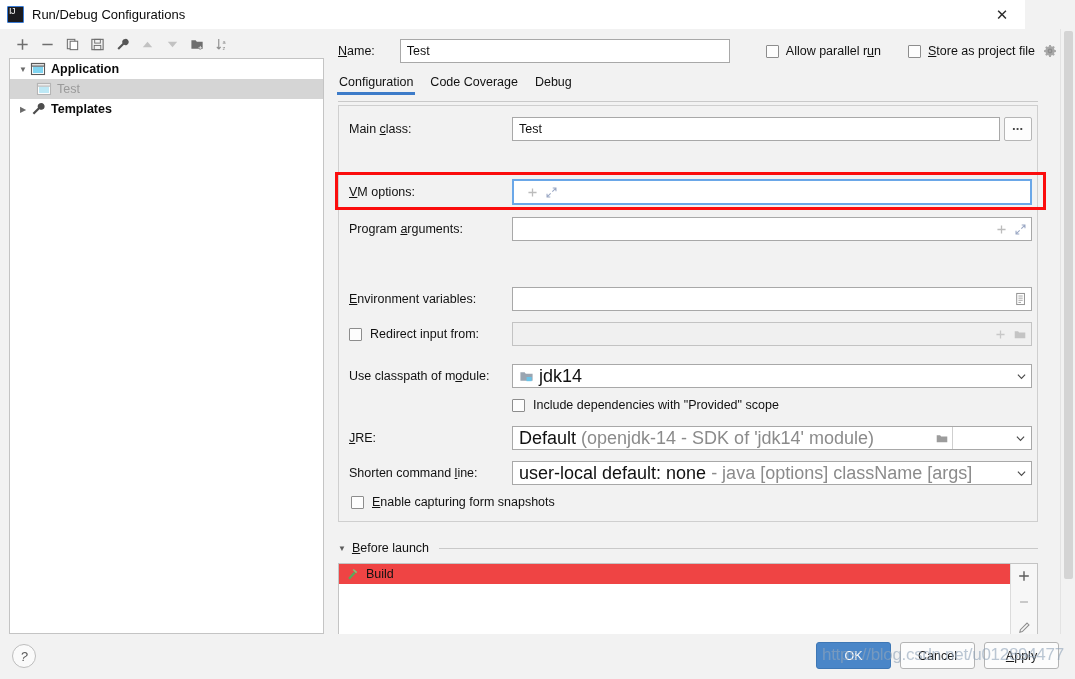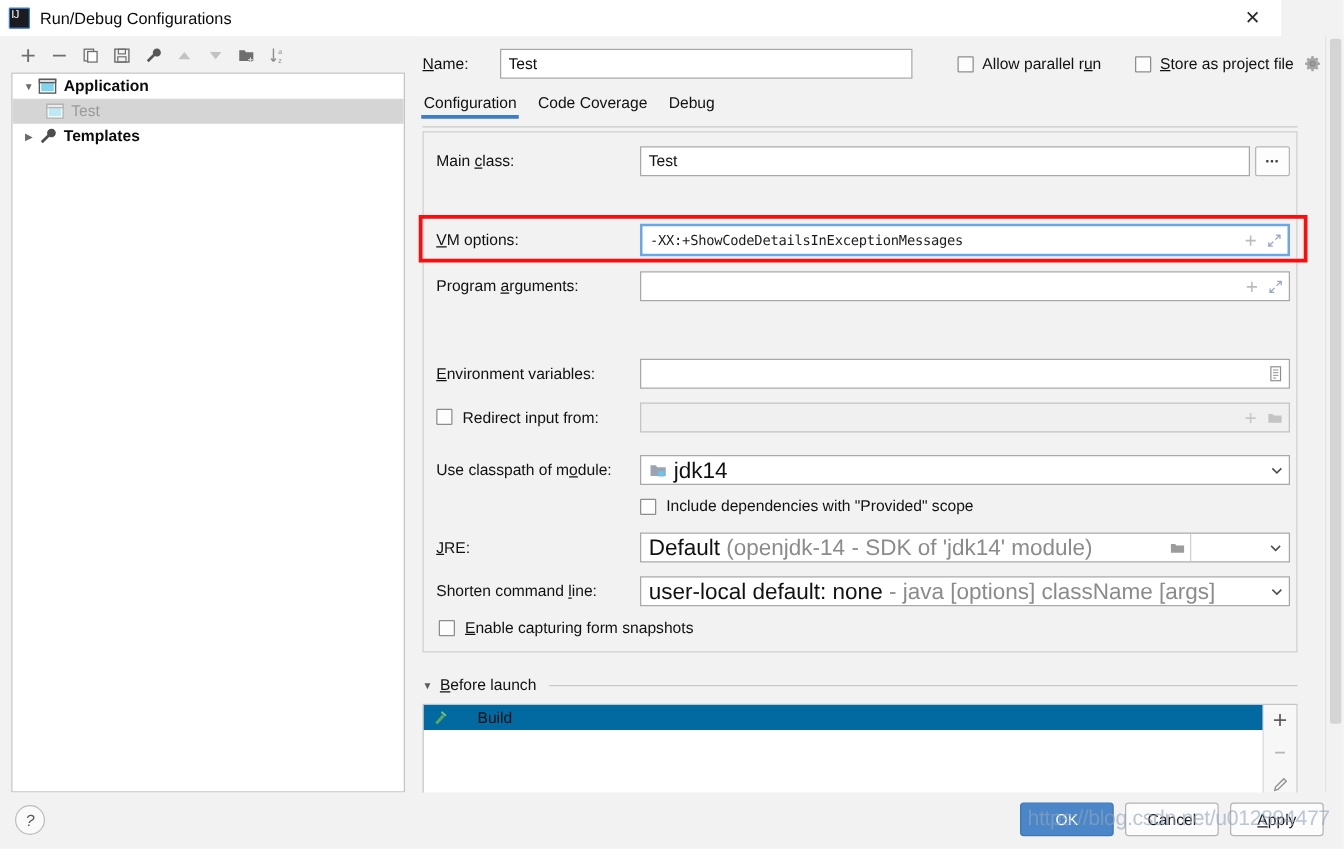--- a/index.html
+++ b/index.html
@@ -162,22 +162,22 @@
   }
   .bl-header .tri { color: #5c5c5c; font-size: 8px; }
   .bl-line { flex: 1; height: 1px; background: #c9c9c9; margin-left: 4px; }
 
   .bl-panel {
     position: absolute; left: 6px; top: 534px; width: 700px; height: 100px;
     background: #ffffff; border: 1px solid #c4c4c4; display: flex;
   }
   .bl-list { flex: 1; position: relative; }
   .bl-item {
-    height: 20px; display: flex; align-items: center; gap: 22px; padding-left: 7px;
-    background: #0369a1; font-size: 12.5px; color: #111; cursor: default;
+    height: 20px; display: flex; align-items: center; gap: 6px; padding-left: 7px;
+    background: #ef4444; font-size: 12.5px; color: #111; cursor: default;
   }
   .bl-side {
     width: 27px; border-left: 1px solid #dcdcdc; background: #f7f7f7;
     display: flex; flex-direction: column; align-items: center; padding-top: 3px; gap: 9px;
   }
   .bl-side-btn {
     width: 22px; height: 18px; display: flex; align-items: center; justify-content: center;
     color: #646464; font-size: 14px; cursor: default;
   }
 
@@ -355,21 +355,20 @@
             <rect x="5" y="2" width="2" height="2" fill="#3a3a3a"></rect>
             <rect x="9" y="2" width="2" height="2" fill="#3a3a3a"></rect>
           </svg>
         </div>
       </div>
 
       <div class="red-box"></div>
       <div class="frow" style="top:73px;">
         <span class="lbl"><span class="u">V</span>M options:</span>
         <div class="field vm-field">
-          <span class="val mono">-XX:+ShowCodeDetailsInExceptionMessages</span>
           <span class="fld-ic">
             <svg width="13" height="13" viewBox="0 0 16 16">
                 <path d="M8 3v10M3 8h10" stroke="#bcbcbc" stroke-width="1.6" fill="none"></path>
               </svg>
           </span>
           <span class="fld-ic">
             <svg width="13" height="13" viewBox="0 0 16 16">
               <path d="M9.5 2.5h4v4M13.5 2.5L9 7M6.5 13.5h-4v-4M2.5 13.5L7 9" stroke="#9aa7c4" stroke-width="1.3" fill="none"></path>
             </svg>
           </span>
@@ -401,21 +400,21 @@
           <span class="fld-ic dark">
             <svg width="12" height="14" viewBox="0 0 14 16">
               <rect x="2" y="1.5" width="9" height="13" fill="none" stroke="#8d8d8d" stroke-width="1.1"></rect>
               <path d="M4 4.5h5M4 7h5M4 9.5h5M4 12h3" stroke="#8d8d8d" stroke-width="0.9"></path>
             </svg>
           </span>
         </div>
       </div>
 
       <div class="frow" style="top:215px;">
-        <span class="lbl" style="display:flex;align-items:flex-start;gap:8px;">
+        <span class="lbl" style="display:flex;align-items:flex-end;gap:8px;">
           <span class="cbx"></span>
           <span>Redirect input from:</span>
         </span>
         <div class="field disabled">
           <span class="val"></span>
           <span class="fld-ic">
             <svg width="13" height="13" viewBox="0 0 16 16">
                 <path d="M8 3v10M3 8h10" stroke="#c8c8c8" stroke-width="1.6" fill="none"></path>
               </svg>
           </span>

